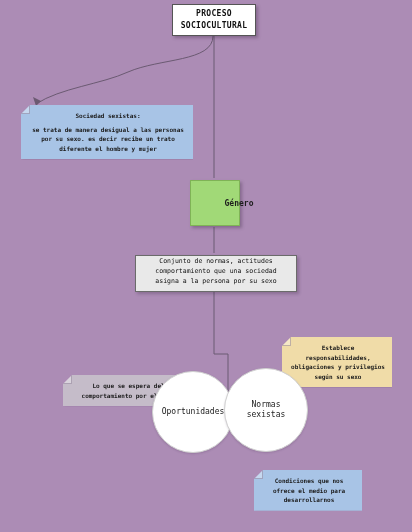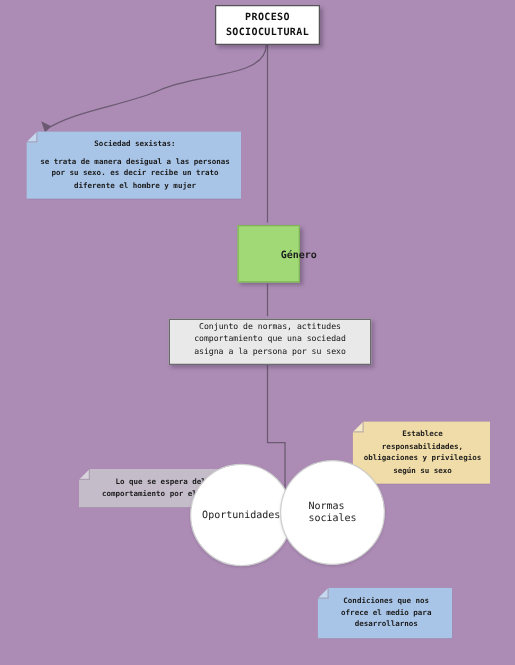--- a/index.html
+++ b/index.html
@@ -98,21 +98,21 @@
 
   
   .circle {
     position: absolute;
     border-radius: 50%;
     background: #ffffff;
     border: 1px solid #cfcfcf;
     display: flex;
     align-items: center;
     justify-content: center;
-    text-align: left;
+    text-align: center;
     font-size: 8px;
     line-height: 1.25;
     color: #1a1a1a;
     box-shadow: 0 1px 2px rgba(60,40,70,0.18);
   }
   .circle-text { display: block; padding: 0 6px; }
 </style>
 </head>
 <body>
 
@@ -168,18 +168,18 @@
     <div style="text-align:center;">Condiciones que nos ofrece el medio para desarrollarnos</div>
   </div>
 
   <div class="circle" style="left:152px; top:371px; width:80px; height:80px;">
     <span class="circle-text">Oportunidades</span>
   </div>
 
   <div class="circle" style="left:224px; top:368px; width:82px; height:82px;">
     <span class="circle-text">
       <span>Normas</span><br>
-      <span>sociales</span>
+      <span>sexistas</span>
     </span>
   </div>
 
 
 </div>
 
 </body></html>

